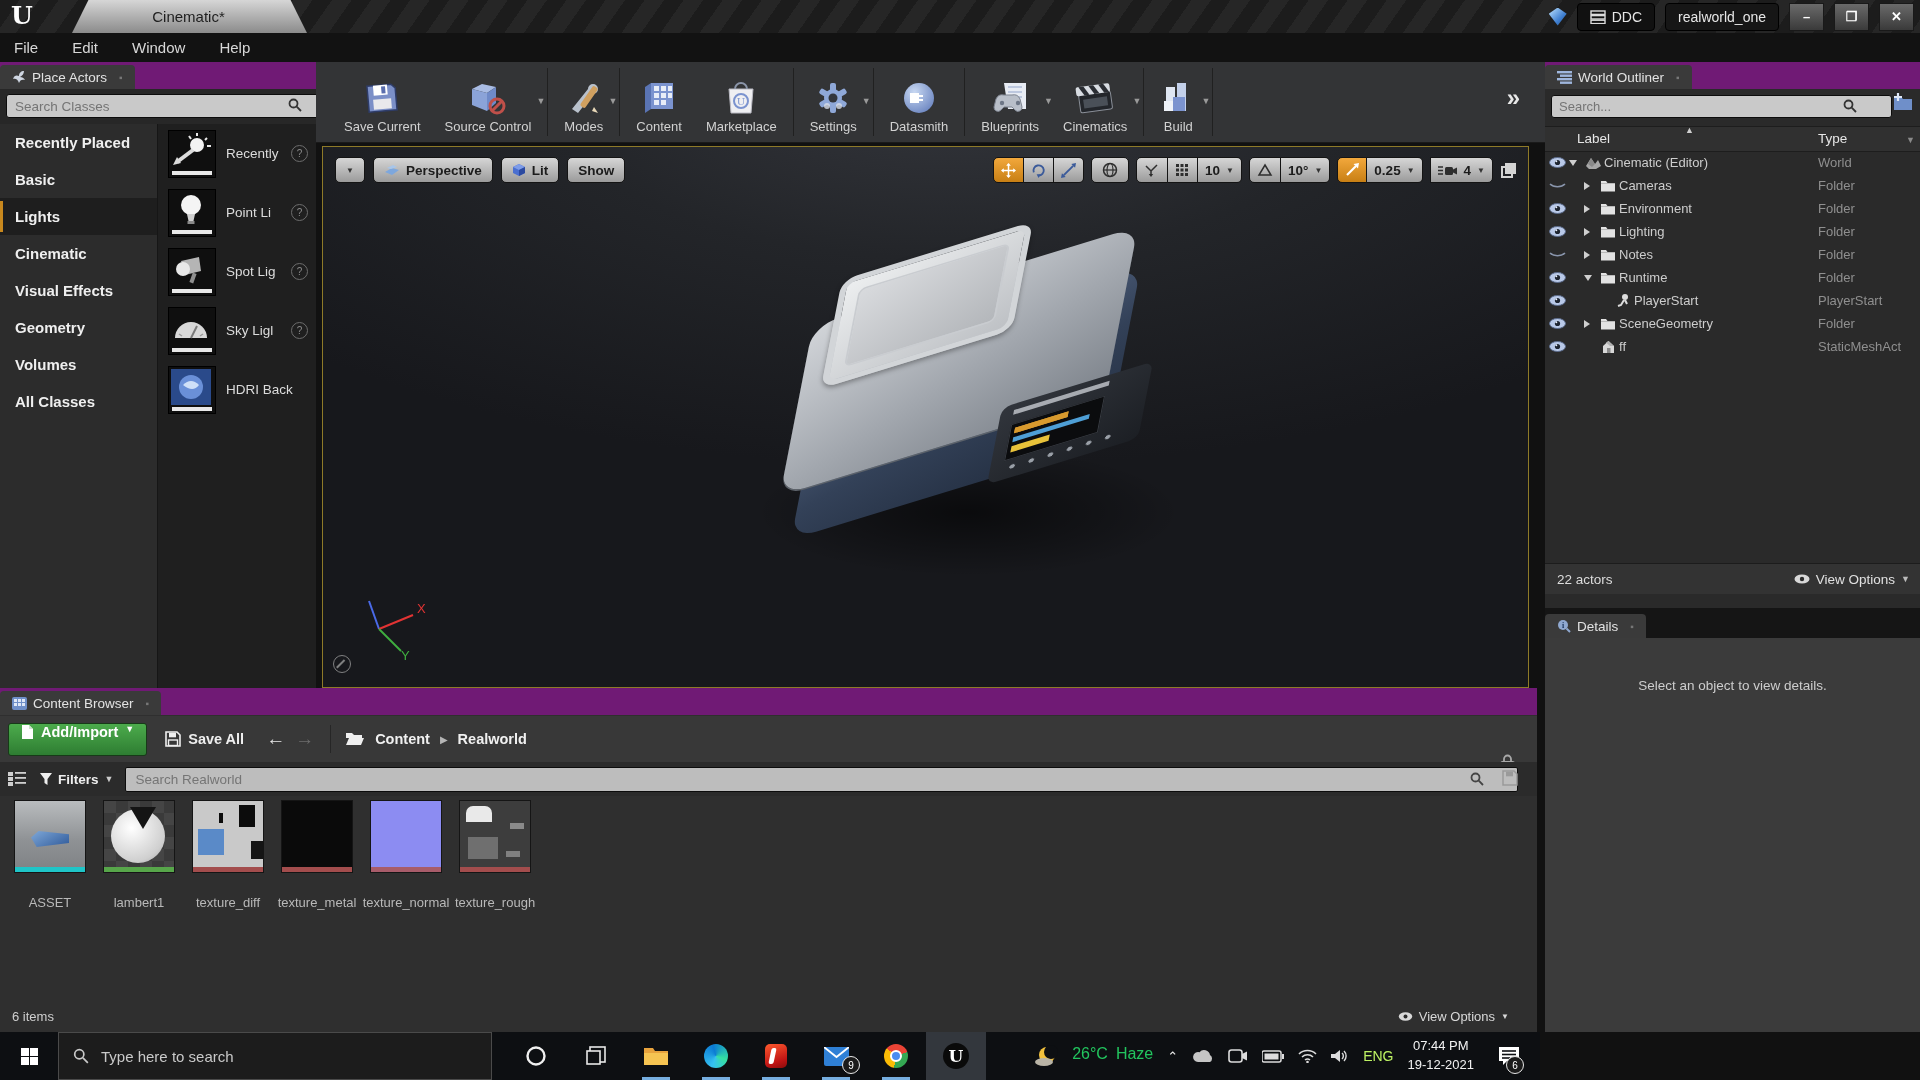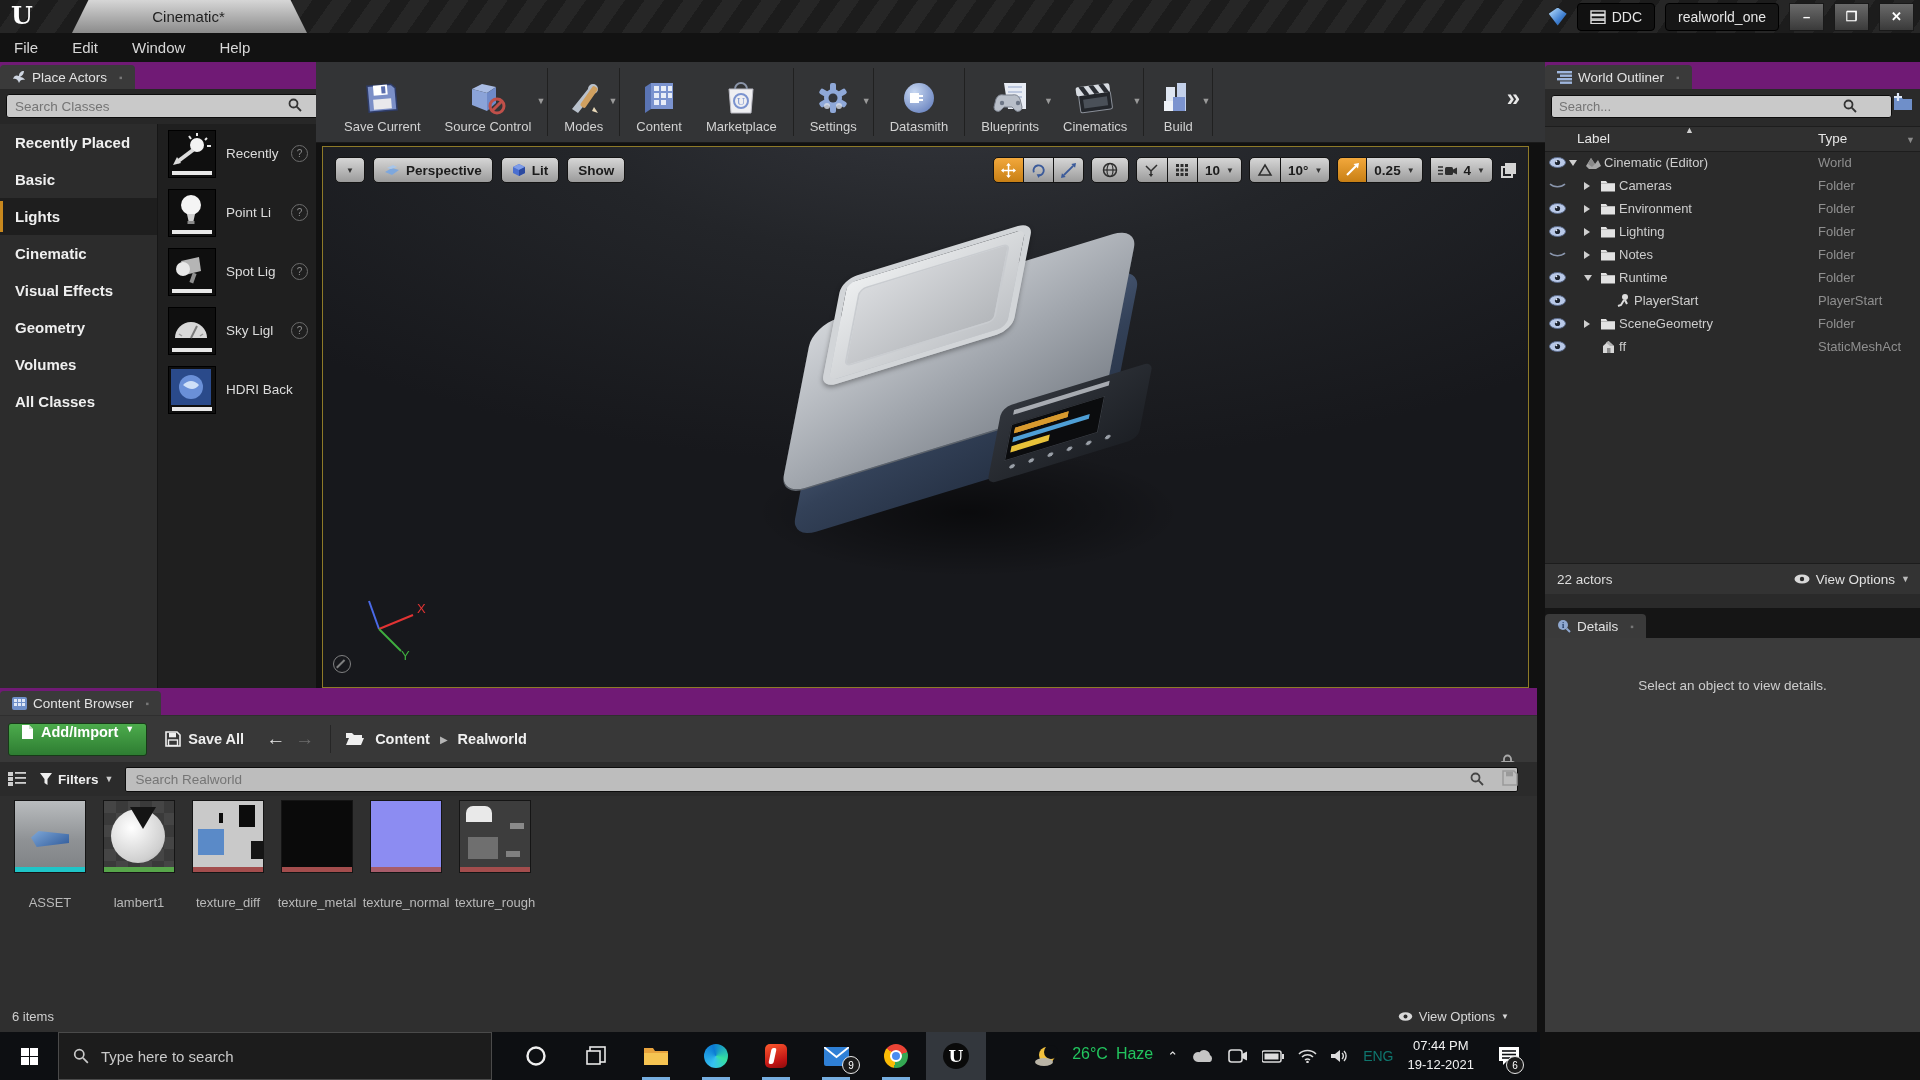--- a/index.html
+++ b/index.html
@@ -200,21 +200,21 @@
   #tb-searchbox{width:418px;height:46px;background:#1c1c1c;border:1px solid #4a4a4a;display:flex;align-items:center;
     gap:12px;padding-left:14px;color:#c9c9c9;font-size:15px;}
   .tbtile{width:60px;height:48px;display:flex;align-items:center;justify-content:center;position:relative;}
   .tbtile.open::after{content:"";position:absolute;left:16px;right:16px;bottom:0;height:3px;background:#76aee0;}
   .tbtile.active{background:#33373d;}
   .tbtile.active::after{left:8px;right:8px;background:#9ac1e8;}
   .badge{position:absolute;right:6px;bottom:6px;width:16px;height:16px;border-radius:50%;background:#1b1b1b;
     border:1.5px solid #e8e8e8;color:#fff;font-size:10px;display:flex;align-items:center;justify-content:center;}
   #tb-right-cluster{position:absolute;right:0;top:0;height:48px;display:flex;align-items:center;gap:14px;padding-right:10px;}
   #tb-weather{display:flex;align-items:flex-start;gap:8px;font-size:16px;color:#22c55e;}
-  #tb-lang{font-size:14px;color:#0f766e;}
+  #tb-lang{font-size:14px;color:#bef264;}
   #tb-clock{font-size:13px;color:#f2f2f2;text-align:center;line-height:1.45;}
   #tb-notif{position:relative;width:42px;height:48px;display:flex;align-items:center;justify-content:center;}
   .tray-ic{opacity:.95;}
   #tb-chevron-up{color:#e8e8e8;font-size:13px;}
 </style>
 </head>
 <body>
 
 <div id="titlebar">
   <div id="ue-logo">U</div>

